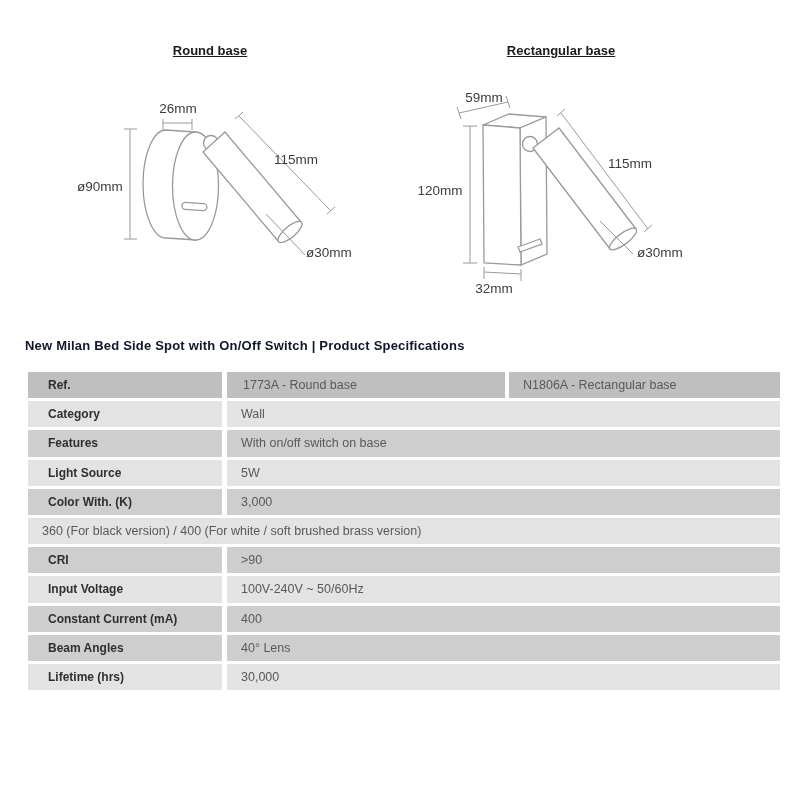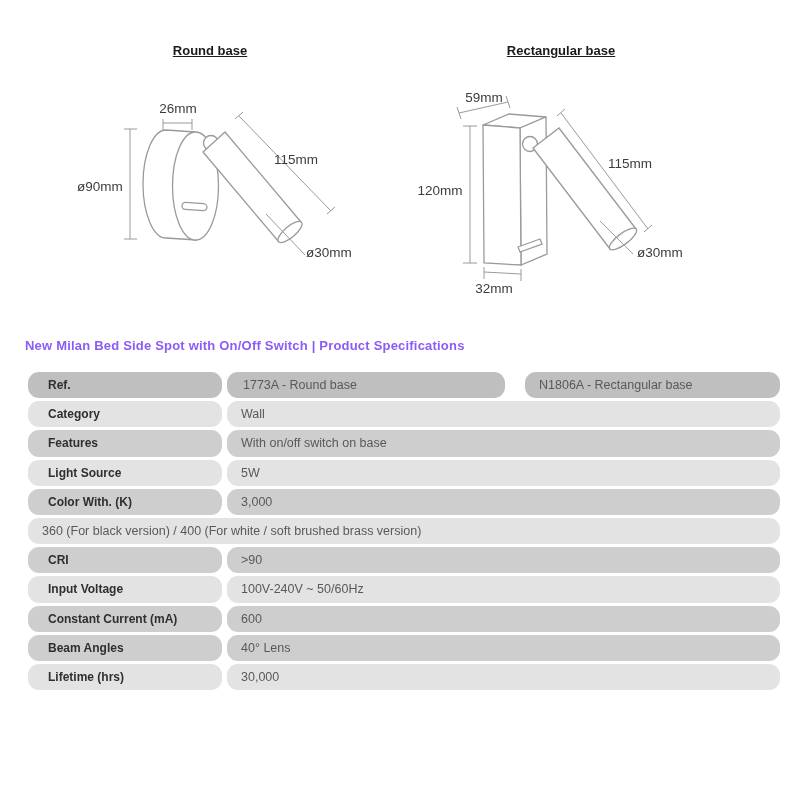--- a/index.html
+++ b/index.html
@@ -31,47 +31,47 @@
     text-decoration: underline;
   }
   .title-round { left: 110px; }
   .title-rect { left: 461px; }
   .section-title {
     position: absolute;
     left: 25px;
     top: 338px;
     font-size: 13px;
     font-weight: bold;
-    color: #8b5cf6;
+    color: #0f172a;
     letter-spacing: 0.2px;
   }
   .spec-table {
     position: absolute;
     left: 28px;
     top: 372px;
     width: 752px;
   }
   .spec-row { display: flex; height: 26.2px; margin-bottom: 3px; }
-  .cell { display: flex; align-items: center; box-sizing: border-box; border-radius: 11px; }
+  .cell { display: flex; align-items: center; box-sizing: border-box; }
   .label-cell {
     width: 194px;
     flex: 0 0 194px;
     padding-left: 20px;
     margin-right: 5px;
     font-size: 12px;
     font-weight: bold;
     color: var(--label-text, #2f2f2f);
   }
   .value-cell {
     flex: 1;
     padding-left: 14px;
     font-size: 12.5px;
     color: var(--value-text, #595959);
   }
-  .value-cell.split-first { flex: 0 0 278px; margin-right: 20px; padding-left: 16px; }
+  .value-cell.split-first { flex: 0 0 278px; margin-right: 4px; padding-left: 16px; }
   .row-dark   .cell { background: var(--header-row-bg, #bfbfbf); }
   .row-medium .cell { background: var(--row-alt-dark-bg, #cecece); }
   .row-light  .cell { background: var(--row-alt-light-bg, #e3e3e3); }
 </style>
 </head>
 <body>
 
 <div class="page">
 
   <svg class="diagrams" width="800" height="335" viewBox="0 0 800 335">
@@ -169,21 +169,21 @@
       <div class="cell value-cell">&gt;90</div>
     </div>
 
     <div class="spec-row row-light">
       <div class="cell label-cell">Input Voltage</div>
       <div class="cell value-cell">100V-240V ~ 50/60Hz</div>
     </div>
 
     <div class="spec-row row-medium">
       <div class="cell label-cell">Constant Current (mA)</div>
-      <div class="cell value-cell">600</div>
+      <div class="cell value-cell">400</div>
     </div>
 
 
     <div class="spec-row row-medium">
       <div class="cell label-cell">Beam Angles</div>
       <div class="cell value-cell">40° Lens</div>
     </div>
 
     <div class="spec-row row-light">
       <div class="cell label-cell">Lifetime (hrs)</div>

